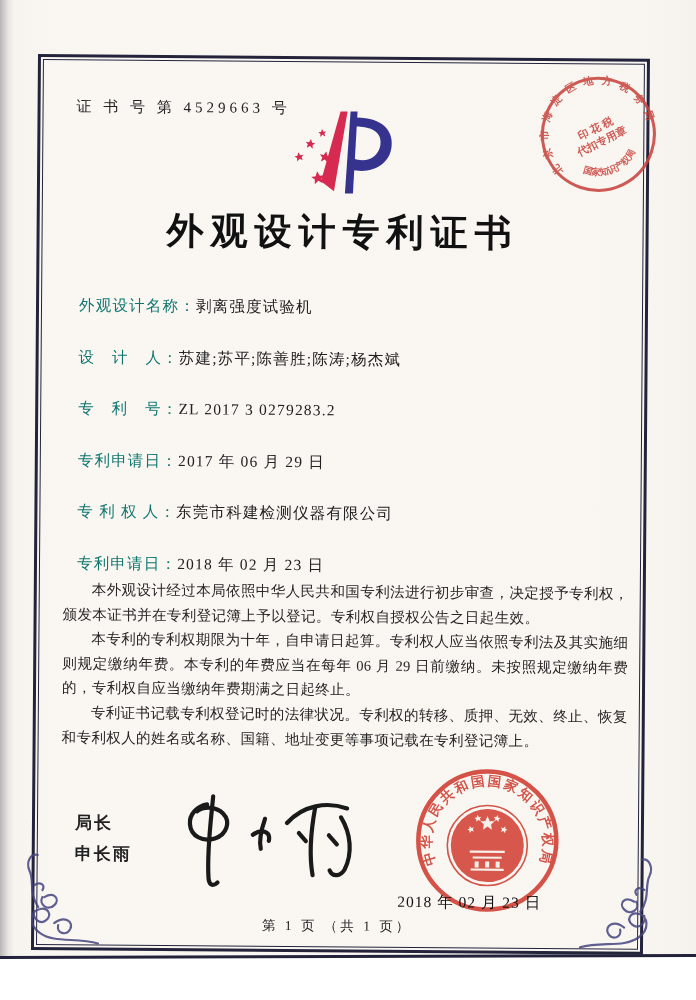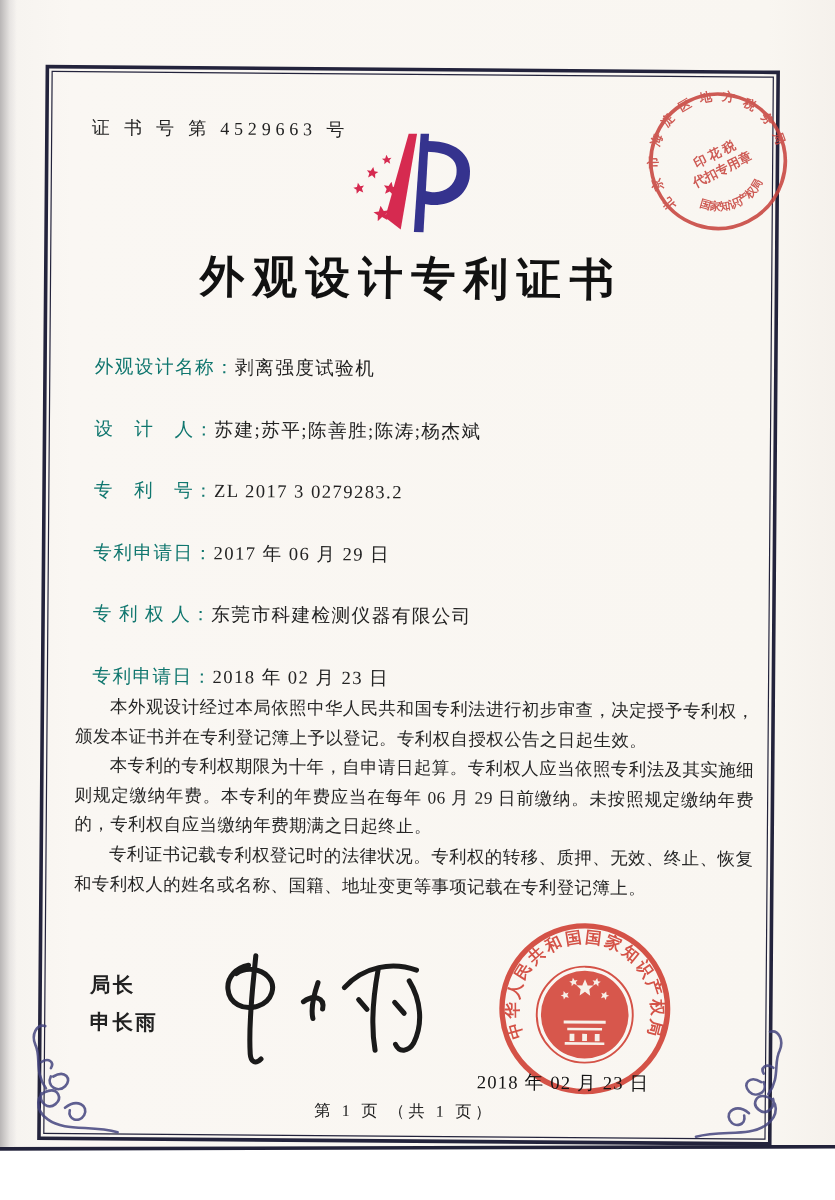--- a/index.html
+++ b/index.html
@@ -53,21 +53,21 @@
     font-size:15.5px;letter-spacing:1.2px;margin-bottom:30.5px;white-space:nowrap;color:#222;
   }
   .field .lab{color:#0f766e;}
   .paragraphs{
     position:absolute;left:26px;top:520px;width:566px;
     font-size:14.5px;line-height:24.6px;text-align:justify;color:#262626;
   }
   .paragraphs p{margin:0;text-indent:2em;letter-spacing:0.4px;}
   .director{
     position:absolute;left:40px;top:750px;
-    font-family:Liberation Mono, monospace;
+    font-family:Liberation Sans, sans-serif;
     font-size:17px;font-weight:600;line-height:31px;color:#222;letter-spacing:2px;
   }
   .signature{
     position:absolute;left:140px;top:732px;width:210px;height:105px;
   }
   .seal{
     position:absolute;left:377px;top:706px;width:152px;height:152px;opacity:.87;
   }
   .seal-date{
     position:absolute;left:363px;top:832px;width:170px;

